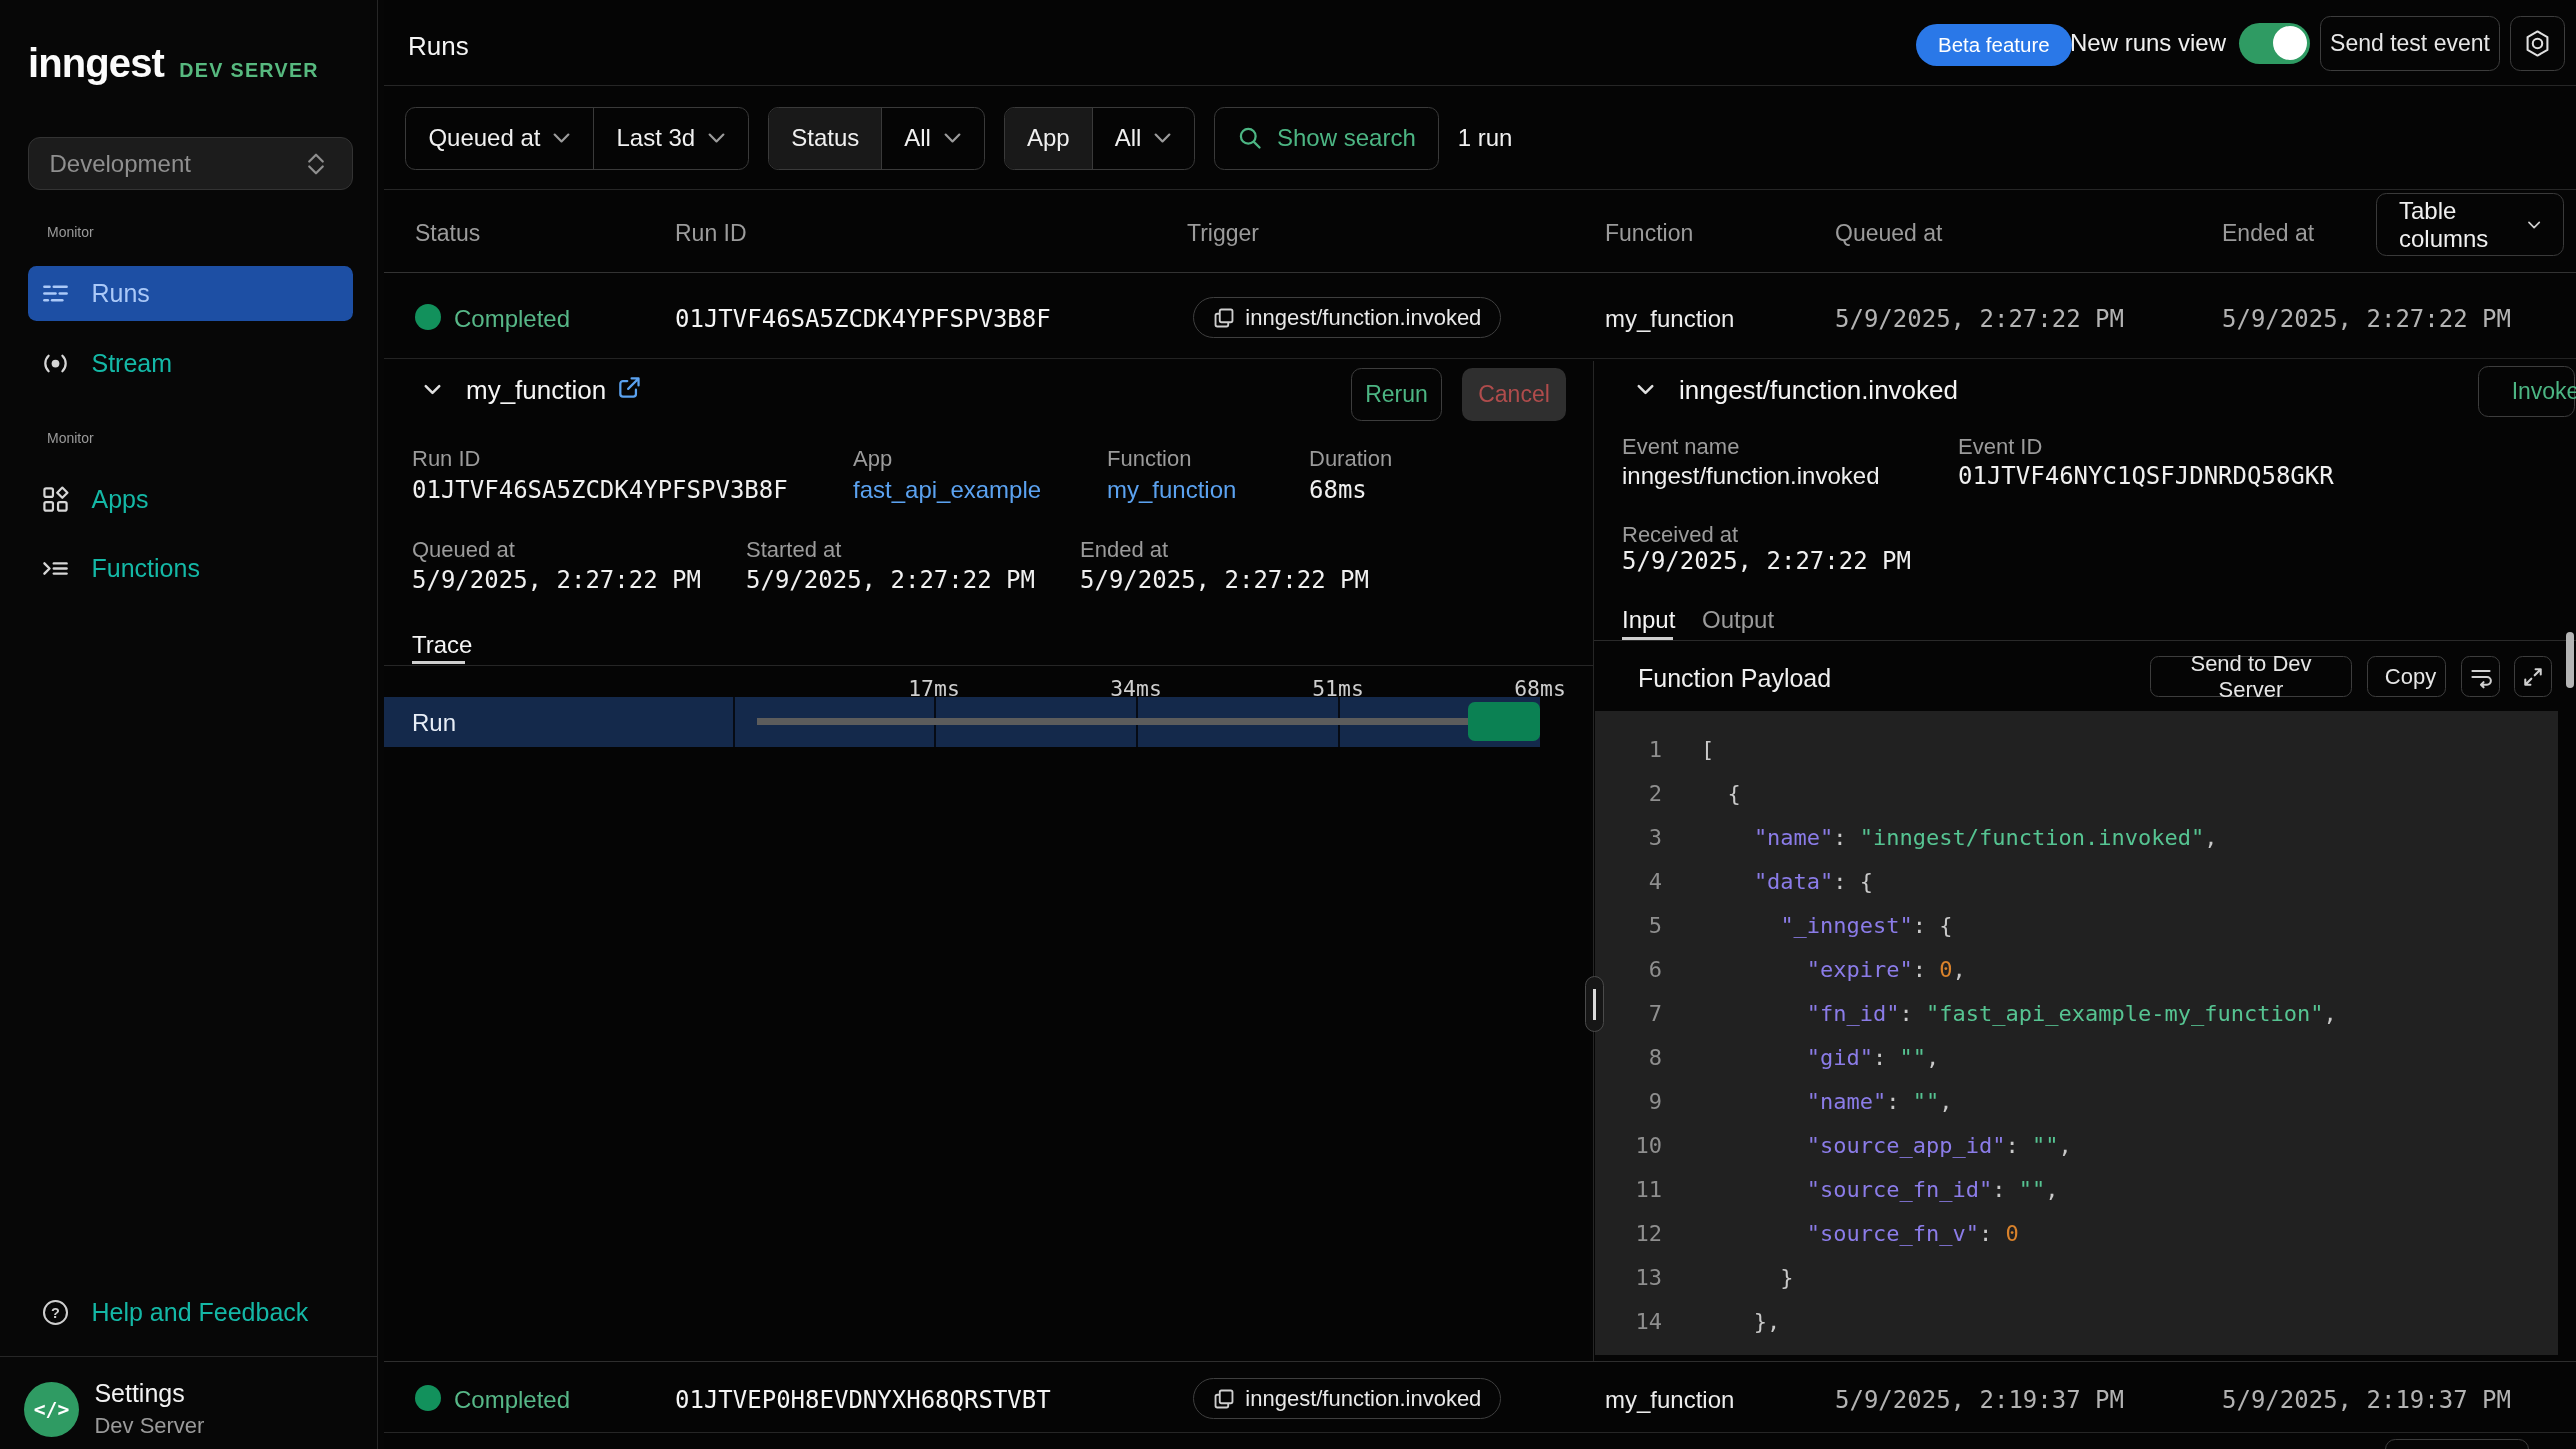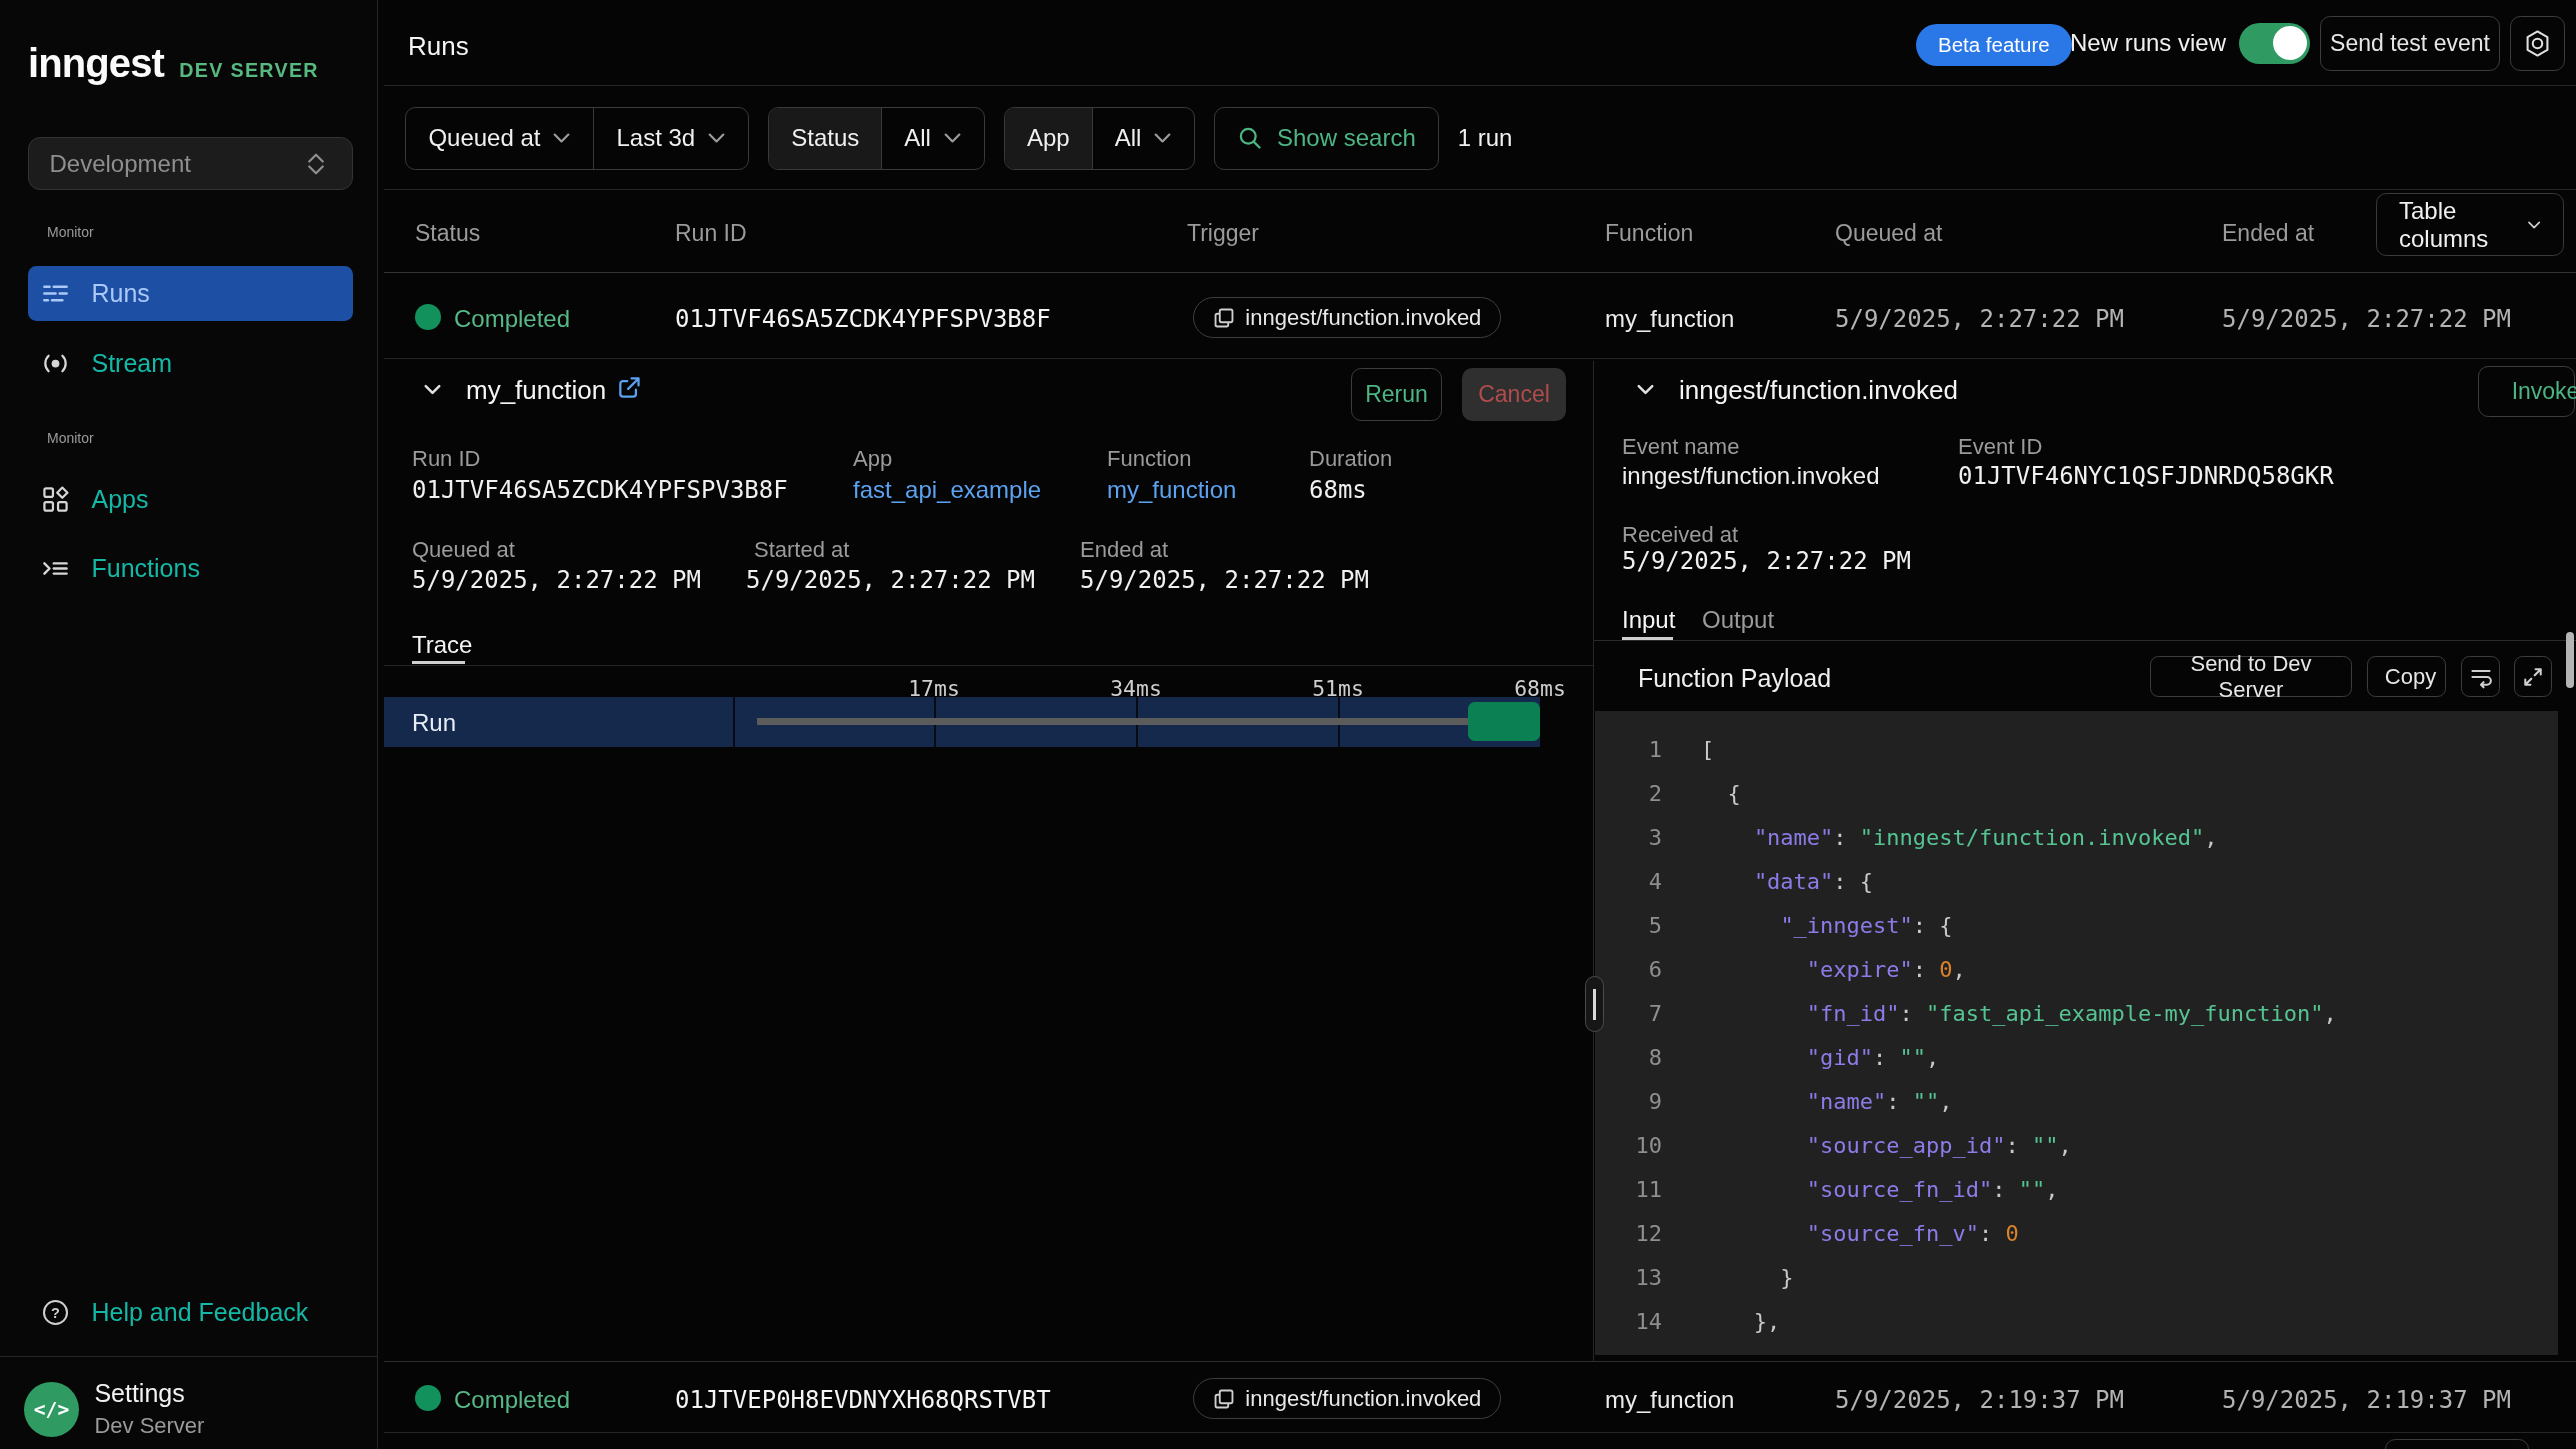--- a/index.html
+++ b/index.html
@@ -348,21 +348,21 @@
         <span class="meta-value mono" style="left:28px;top:115px;">01JTVF46SA5ZCDK4YPFSPV3B8F</span>
         <span class="meta-label" style="left:469px;top:85px;">App</span>
         <span class="meta-value link" style="left:469px;top:115px;">fast_api_example</span>
         <span class="meta-label" style="left:723px;top:85px;">Function</span>
         <span class="meta-value link" style="left:723px;top:115px;">my_function</span>
         <span class="meta-label" style="left:925px;top:85px;">Duration</span>
         <span class="meta-value mono" style="left:925px;top:115px;">68ms</span>
 
         <span class="meta-label" style="left:28px;top:176px;">Queued at</span>
         <span class="meta-value mono" style="left:28px;top:205px;">5/9/2025, 2:27:22 PM</span>
-        <span class="meta-label" style="left:370px;top:176px;">Started at</span>
+        <span class="meta-label" style="left:362px;top:176px;">Started at</span>
         <span class="meta-value mono" style="left:362px;top:205px;">5/9/2025, 2:27:22 PM</span>
         <span class="meta-label" style="left:696px;top:176px;">Ended at</span>
         <span class="meta-value mono" style="left:696px;top:205px;">5/9/2025, 2:27:22 PM</span>
 
         <span class="trace-tab">Trace</span>
         <span class="trace-tab-underline"></span>
         <span class="trace-divider"></span>
 
         <span class="tick mono" style="left:550px;">17ms</span>
         <span class="tick mono" style="left:752px;">34ms</span>

